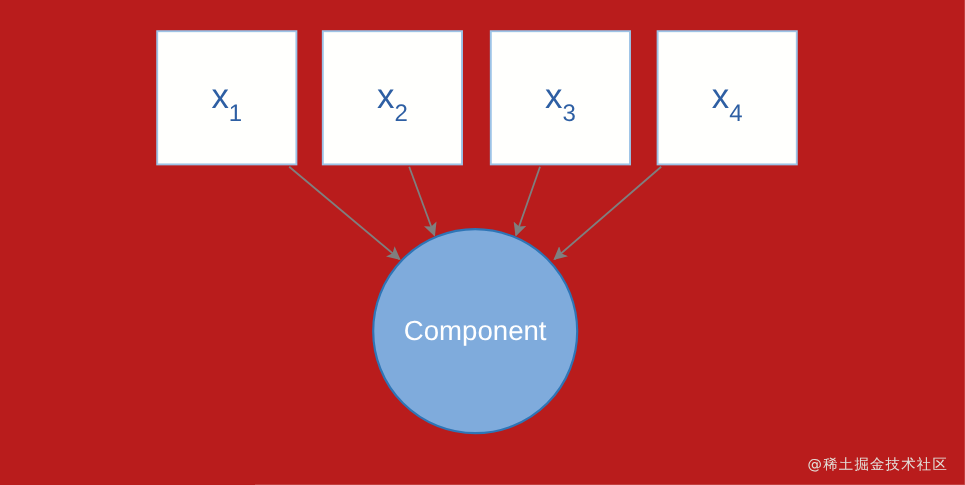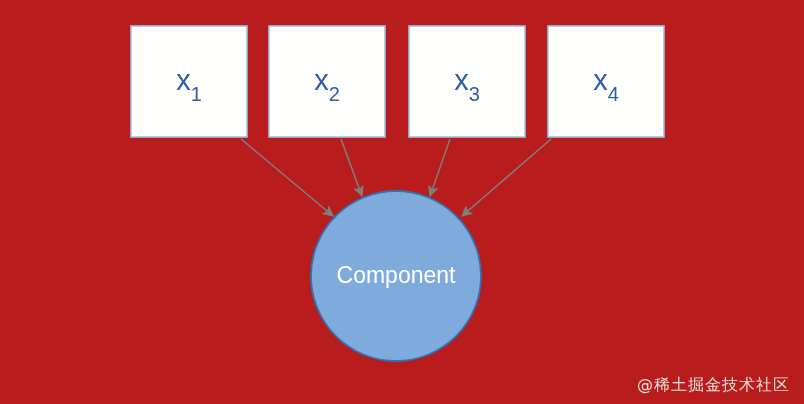--- a/index.html
+++ b/index.html
@@ -62,21 +62,21 @@
   .arrow-head {
     fill: #7f7f7f;
     stroke: none;
   }
   .watermark {
     position: absolute;
     right: 14px;
     bottom: 8px;
     color: #e3e0da;
     font-family: "DejaVu Sans", sans-serif;
-    font-size: 16px;
+    font-size: 12px;
     letter-spacing: 1px;
     white-space: nowrap;
     user-select: none;
   }
 </style>
 </head>
 <body>
 
 <div id="canvas">
 

